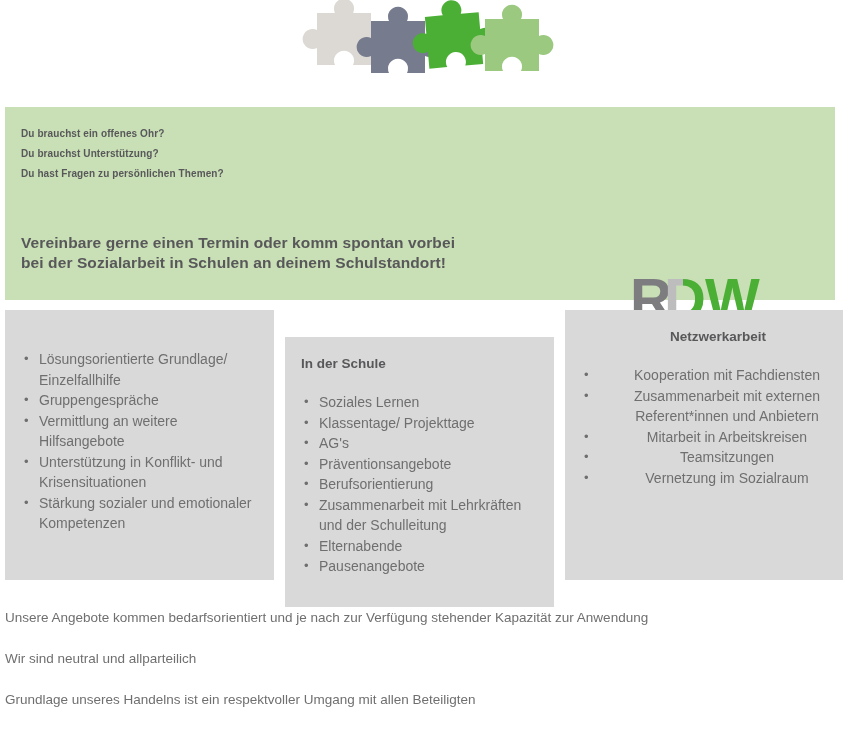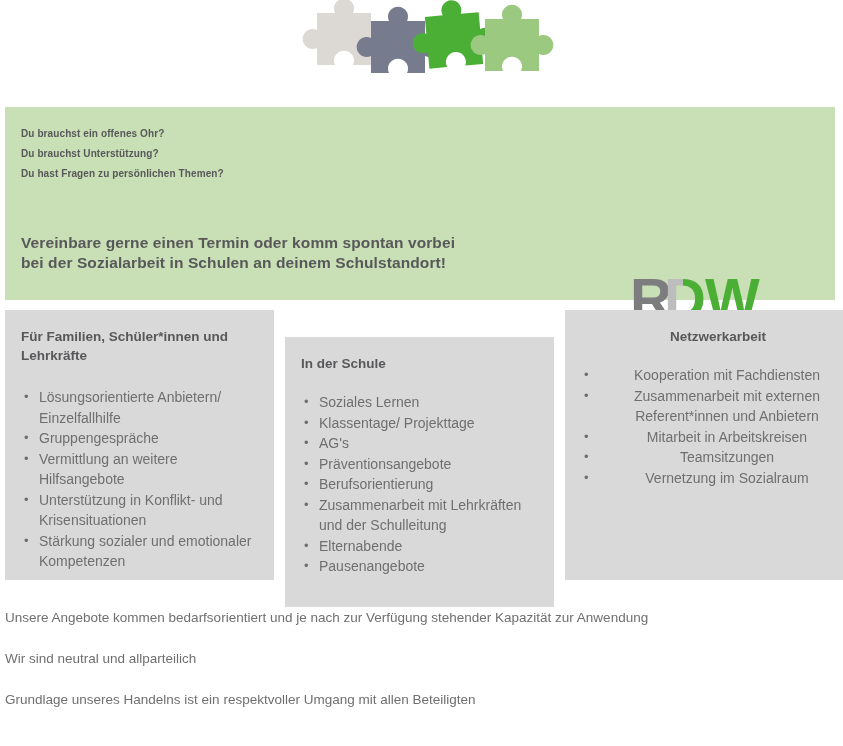--- a/index.html
+++ b/index.html
@@ -233,24 +233,23 @@
       <span>Regionale</span>
       <span>Dienstleistungen</span>
       <span>Wetterau</span>
     </div>
   </div>
 </div>
 
 <div class="cards">
 
   <div class="card card-1">
-    <div class="card-title">Für Familien, Schüler*innen und Lehrkräfte</div>
     <div class="gap-1"></div>
     <ul class="card-list">
-      <li>Lösungsorientierte Anbietern/ Einzelfallhilfe</li>
+      <li>Lösungsorientierte Grundlage/ Einzelfallhilfe</li>
       <li>Gruppengespräche</li>
       <li>Vermittlung an weitere Hilfsangebote</li>
       <li>Unterstützung in Konflikt- und Krisensituationen</li>
       <li>Stärkung sozialer und emotionaler Kompetenzen</li>
     </ul>
   </div>
 
   <div class="card card-2">
     <div class="card-title">In der Schule</div>
     <div class="gap-2"></div>

